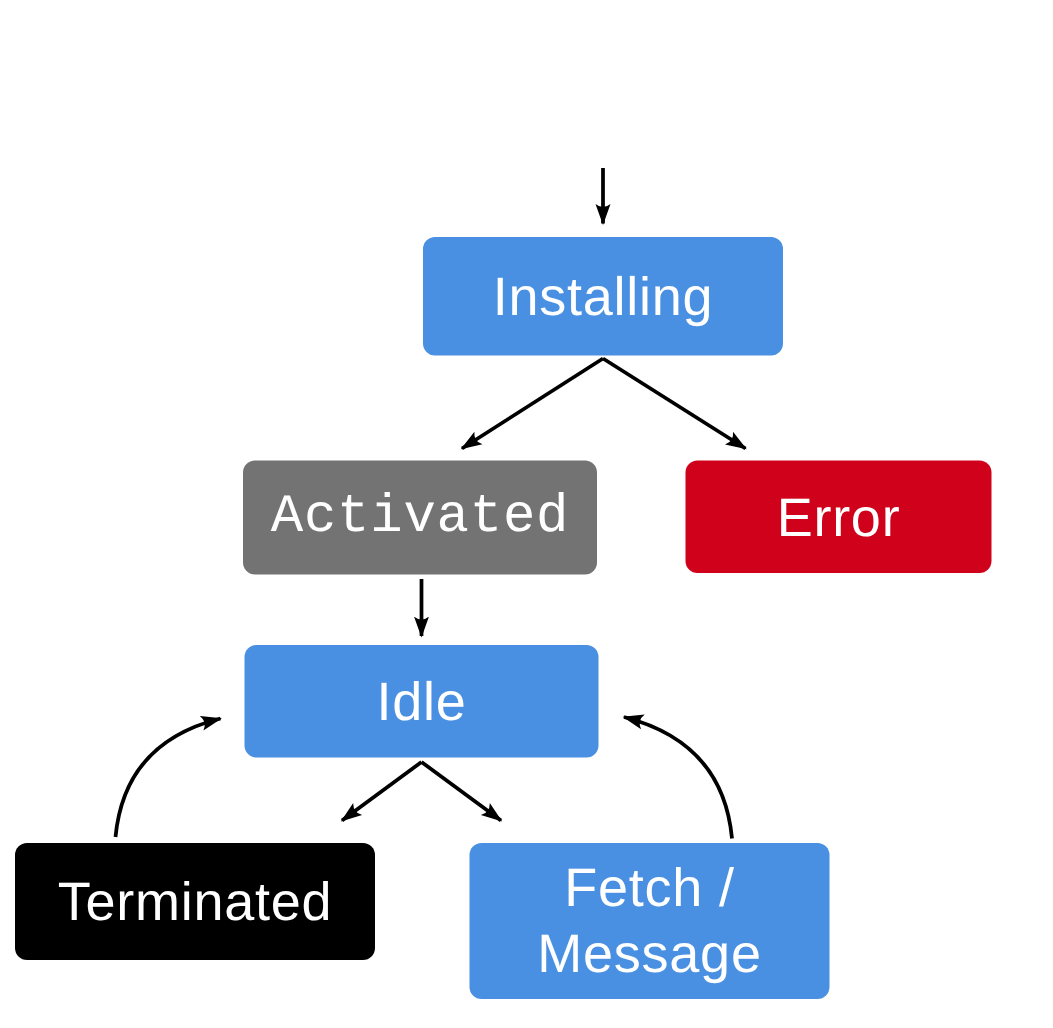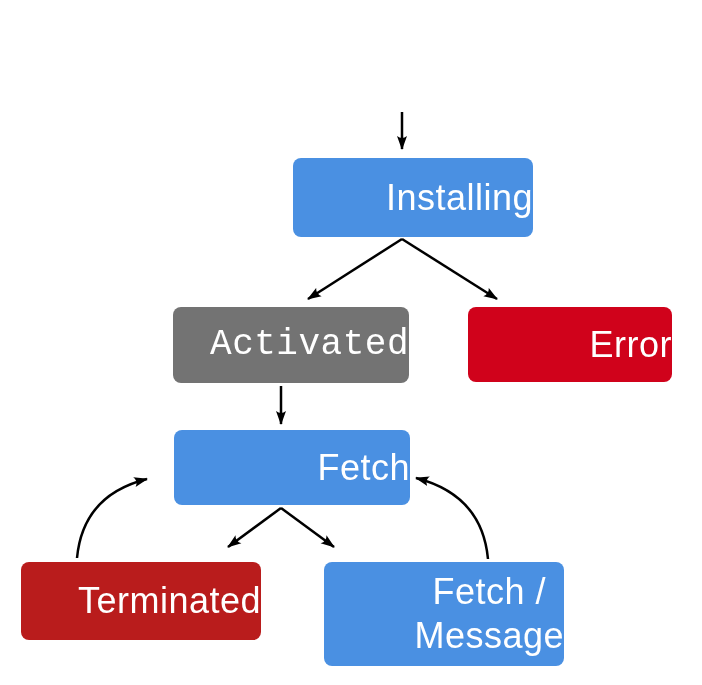--- a/index.html
+++ b/index.html
@@ -34,28 +34,27 @@
     font-weight: 300;
     letter-spacing: 0.5px;
     color: #1a1a1a;
     white-space: nowrap;
   }
   .node {
     position: absolute;
     border-radius: 8px;
     display: flex;
     align-items: center;
-    justify-content: flex-end;
+    justify-content: center;
     text-align: center;
     color: #ffffff;
     font-size: 36px;
     line-height: 44px;
     font-weight: 300;
     letter-spacing: 0.5px;
-    margin-left: 11px;
   }
   .node-installing { left: 282px; top: 158px; width: 240px; height: 79px; }
   .node-activated  { left: 162px; top: 307px; width: 236px; height: 76px; }
   .node-error      { left: 457px; top: 307px; width: 204px; height: 75px; }
   .node-idle       { left: 163px; top: 430px; width: 236px; height: 75px; }
   .node-terminated { left: 10px;  top: 562px; width: 240px; height: 78px; }
   .node-fetch      { left: 313px; top: 562px; width: 240px; height: 104px; }
 </style>
 </head>
 <body>
@@ -88,24 +87,24 @@
 
   <div class="node node-activated" style="background-color: #737373; font-family: Liberation Mono, monospace;">
     <span>Activated</span>
   </div>
 
   <div class="node node-error" style="background-color: rgb(208, 2, 27);">
     <span>Error</span>
   </div>
 
   <div class="node node-idle" style="background-color: rgb(74, 144, 226);">
-    <span>Fetch</span>
+    <span>Idle</span>
   </div>
 
-  <div class="node node-terminated" style="background-color: #b91c1c;">
+  <div class="node node-terminated" style="background-color: #000000;">
     <span>Terminated</span>
   </div>
 
   <div class="node node-fetch" style="background-color: rgb(74, 144, 226);">
     <span>
       <span>Fetch /</span><br>
       <span>Message</span>
     </span>
   </div>
 

